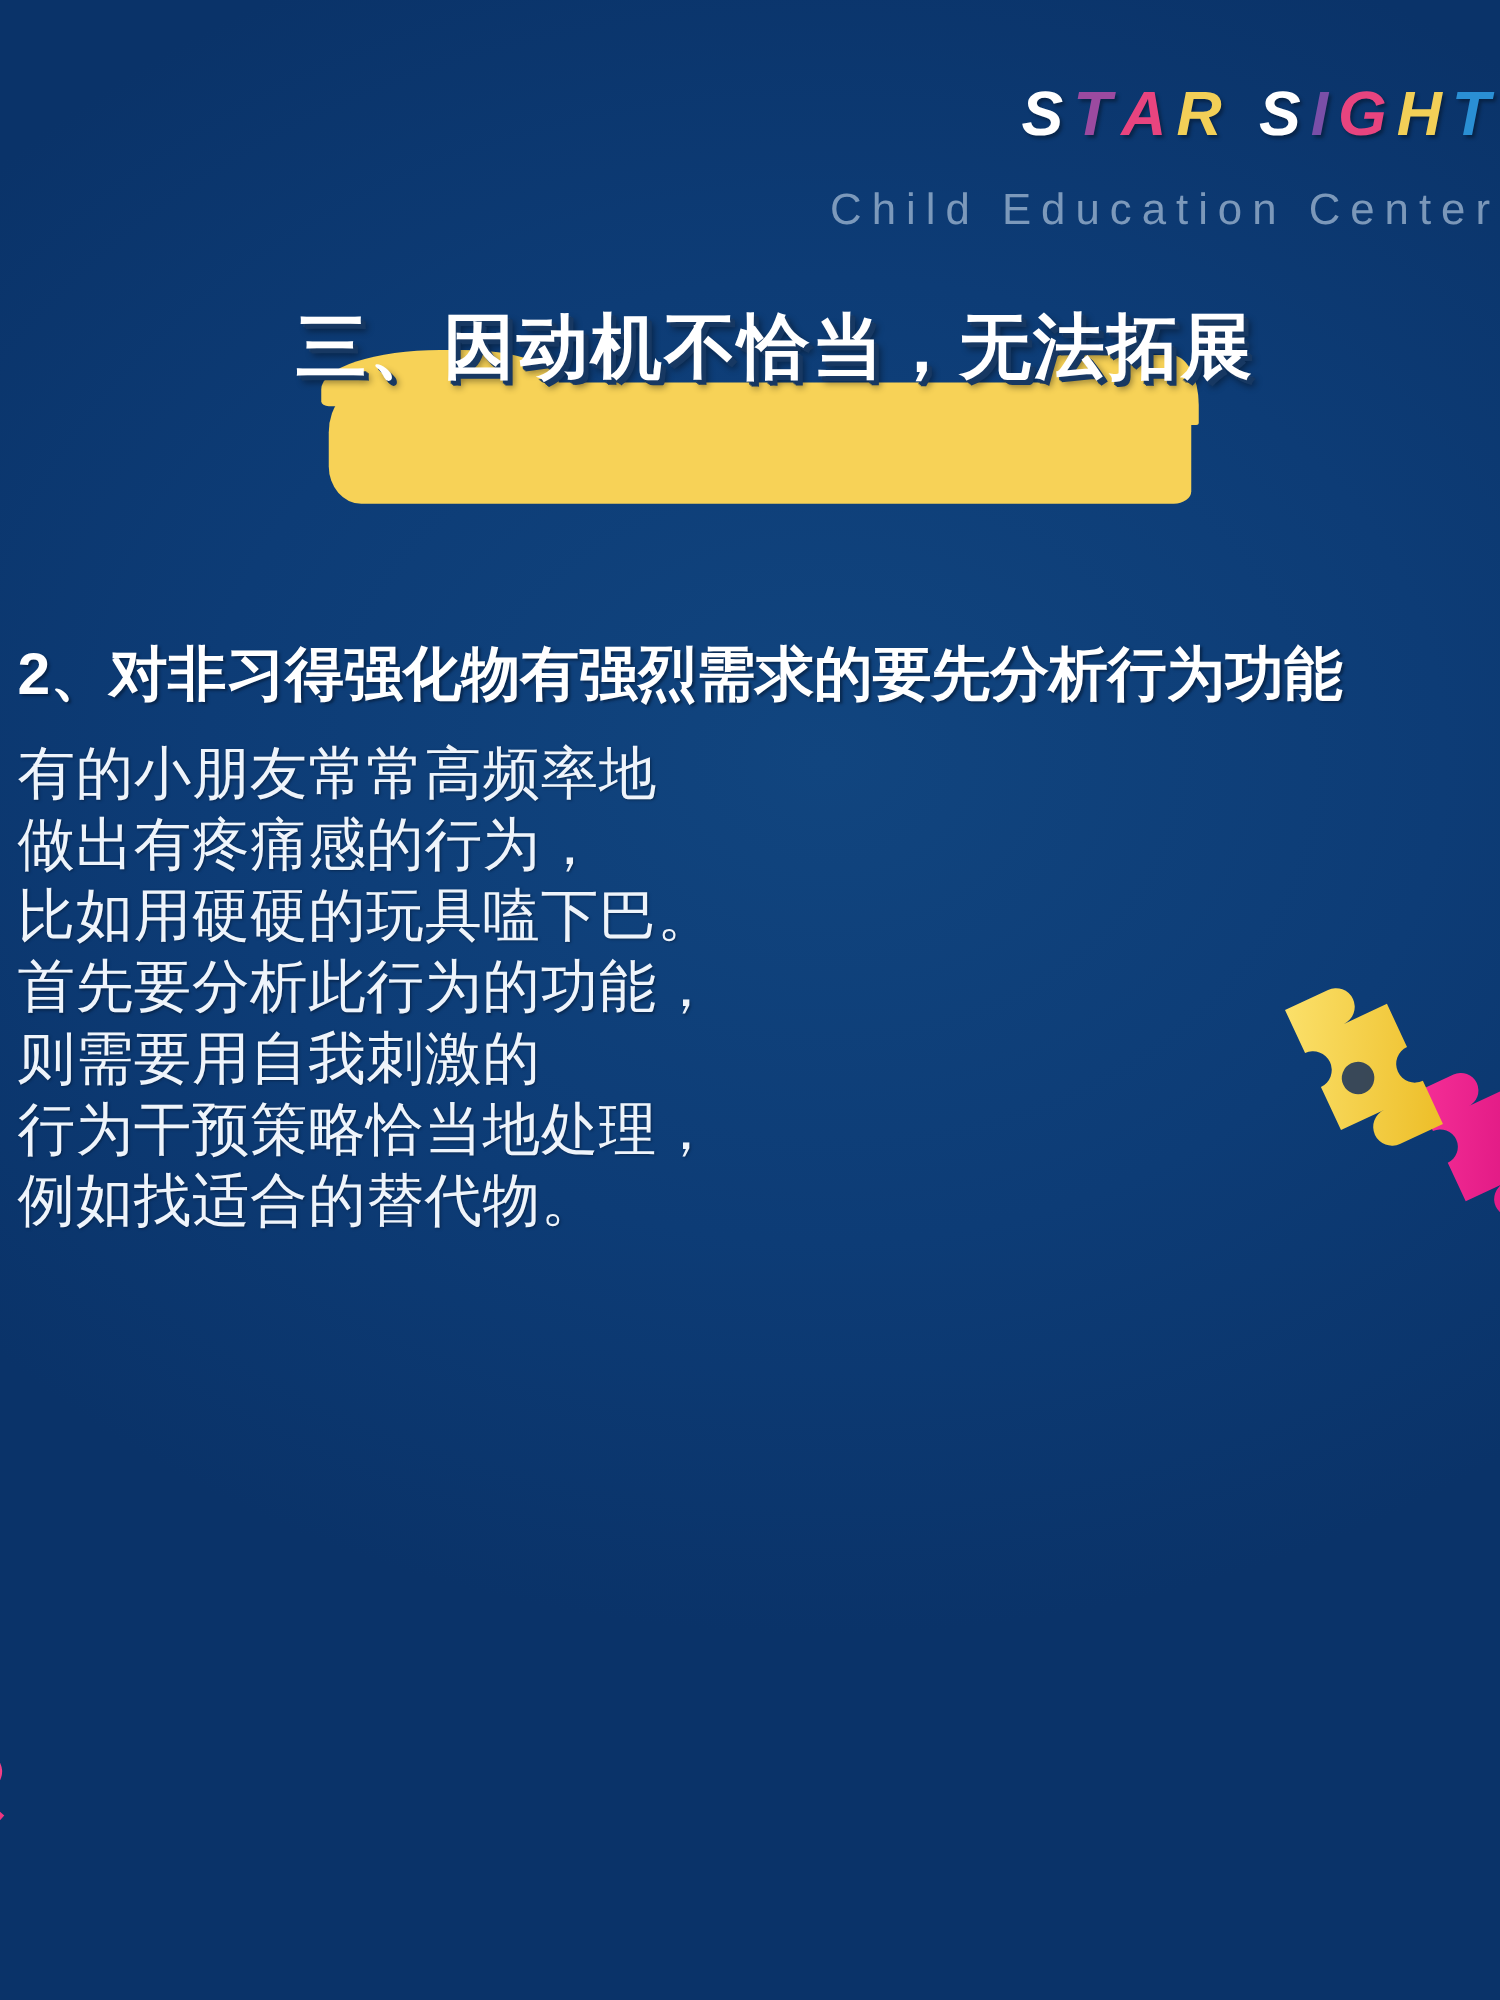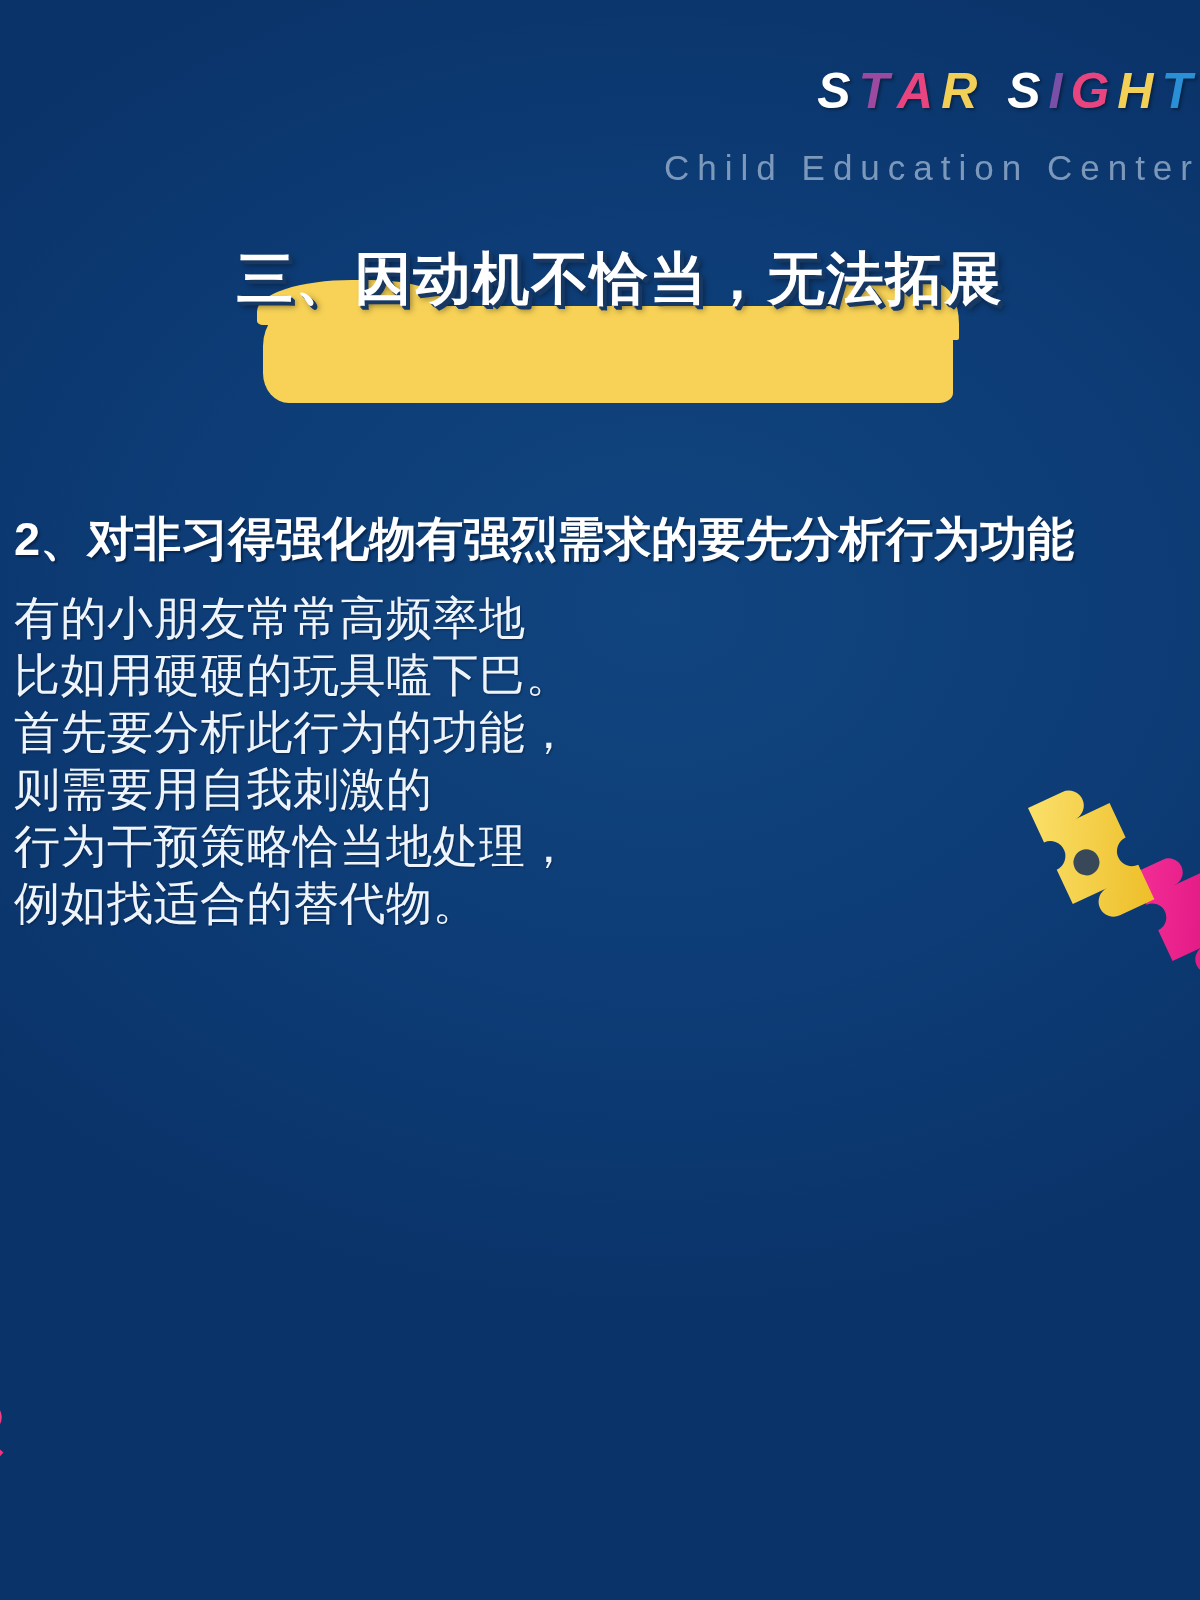--- a/index.html
+++ b/index.html
@@ -157,20 +157,21 @@
 
   <div class="headline-wrap">
     <div class="highlighter"></div>
     <div class="headline">三、因动机不恰当，无法拓展</div>
   </div>
 
   <div class="subheading">2、对非习得强化物有强烈需求的要先分析行为功能</div>
 
   <div class="body-text" id="body-text">
       <div class="body-line">有的小朋友常常高频率地</div>
+      <div class="body-line">做出有疼痛感的行为，</div>
       <div class="body-line">比如用硬硬的玩具嗑下巴。</div>
       <div class="body-line">首先要分析此行为的功能，</div>
       <div class="body-line">则需要用自我刺激的</div>
       <div class="body-line">行为干预策略恰当地处理，</div>
       <div class="body-line">例如找适合的替代物。</div>
     </div>
 
   <div class="puzzle" id="puzzle-right">
     <svg width="220" height="210" viewBox="0 0 220 210" aria-hidden="true">
       <defs>

